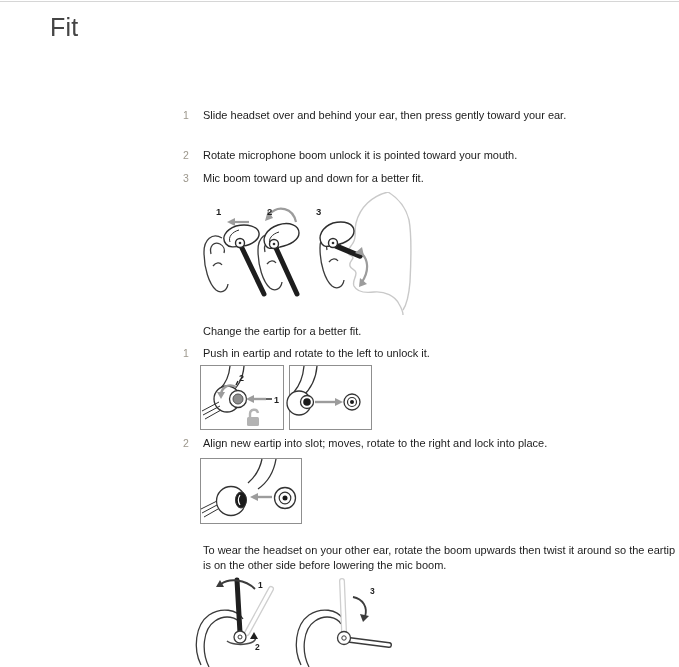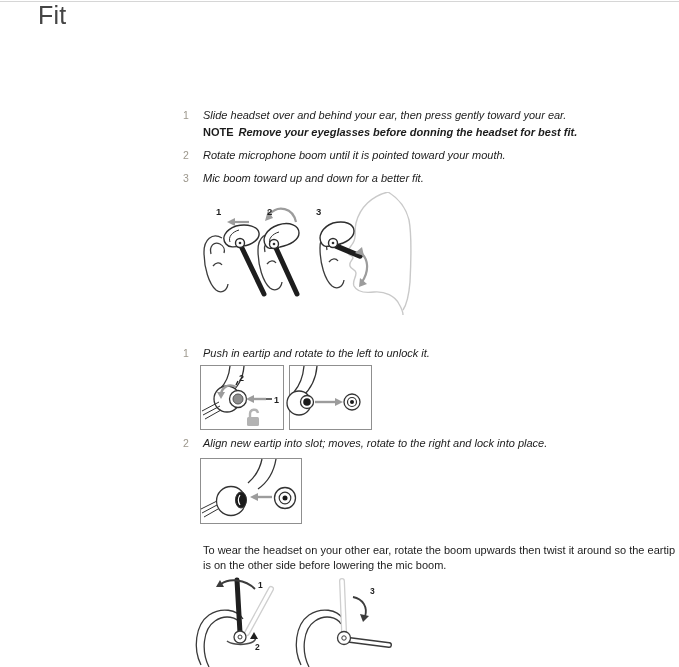--- a/index.html
+++ b/index.html
@@ -4,46 +4,42 @@
 <style>
   html,body{margin:0;padding:0;background:#ffffff;}
   .page{
     position:relative;width:679px;height:667px;background:#fff;overflow:hidden;
     font-family:"Liberation Sans",sans-serif;color:#1c1c1c;
   }
   .top-rule{position:absolute;left:0;top:1px;width:679px;border-top:1px solid #d6d6d6;}
   .title{position:absolute;left:38px;top:1px;font-size:25px;font-weight:400;color:#454545;letter-spacing:.2px;}
   .step{position:absolute;left:183px;display:flex;font-size:11px;line-height:14px;}
   .step .num{width:20px;flex:none;font-size:10.5px;color:#9c978c;}
-  .step .txt{color:#1c1c1c;font-style:italic;}
+  .step .txt{color:#1c1c1c;}
   .note{position:absolute;left:203px;font-size:11px;line-height:14px;display:flex;gap:5px;}
   .note-label{font-weight:bold;color:#1c1c1c;}
   .note-text{font-style:italic;font-weight:600;color:#1c1c1c;}
   .plain{position:absolute;left:203px;font-size:11px;line-height:14.5px;color:#1c1c1c;}
   .fig{position:absolute;}
   svg text{font-family:"Liberation Sans",sans-serif;font-weight:bold;fill:#1f1f1f;}
 </style>
 </head>
 <body>
 
 <div class="page">
   <div class="top-rule"></div>
-  <h1 class="title" style="margin:0;">Fit</h1>
+  <h1 class="title" style="margin:12px;">Fit</h1>
 
   <div class="step" style="top:108px">
     <span class="num">1</span>
     <span class="txt">Slide headset over and behind your ear, then press gently toward your ear.</span>
   </div>
-  <div class="note" style="top:125px">
-    <span class="note-label">NOTE</span>
-    <span class="note-text">Remove your eyeglasses before donning the headset for best fit.</span>
-  </div>
   <div class="step" style="top:148px">
     <span class="num">2</span>
-    <span class="txt">Rotate microphone boom until it is pointed toward your mouth.</span>
+    <span class="txt">Rotate microphone boom unlock it is pointed toward your mouth.</span>
   </div>
   <div class="step" style="top:171px">
     <span class="num">3</span>
     <span class="txt">Mic boom toward up and down for a better fit.</span>
   </div>
 
   <svg class="fig" style="left:198px;top:192px;" width="217" height="123" viewBox="0 0 217 123">
     <defs>
       <g id="ear" stroke="#3c3c3c" stroke-width="1.3" fill="none">
         <path d="M 20,6 C 10,0 2,8 2,20 C 2,36 7,52 14,58 C 19,62 25,59 26,52" fill="#ffffff"></path>
@@ -93,20 +89,21 @@
       <circle cx="135" cy="51" r="1.3" fill="#2e2e2e"></circle>
     </g>
     <g>
       <path d="M 162,60 C 170,66 172,78 164,90" fill="none" stroke="#9c9c9c" stroke-width="2.2"></path>
       <polygon points="164,55 157,61 166,64" fill="#9c9c9c"></polygon>
       <polygon points="161,95 169,92 162,86" fill="#9c9c9c"></polygon>
     </g>
     <text x="118" y="23" font-size="9.5">3</text>
   </svg>
 
+  <div class="plain" style="top:324px">Change the eartip for a better fit.</div>
   <div class="step" style="top:346px">
     <span class="num">1</span>
     <span class="txt">Push in eartip and rotate to the left to unlock it.</span>
   </div>
 
   <svg class="fig" style="left:200px;top:365px;" width="172" height="65" viewBox="0 0 172 65">
 
     <rect x="0.5" y="0.5" width="83" height="64" fill="#fff" stroke="#8f8f8f"></rect>
     <g stroke="#333" stroke-width="1.3" fill="none">
       <path d="M 30,1 C 29,12 26,18 20,24"></path>

